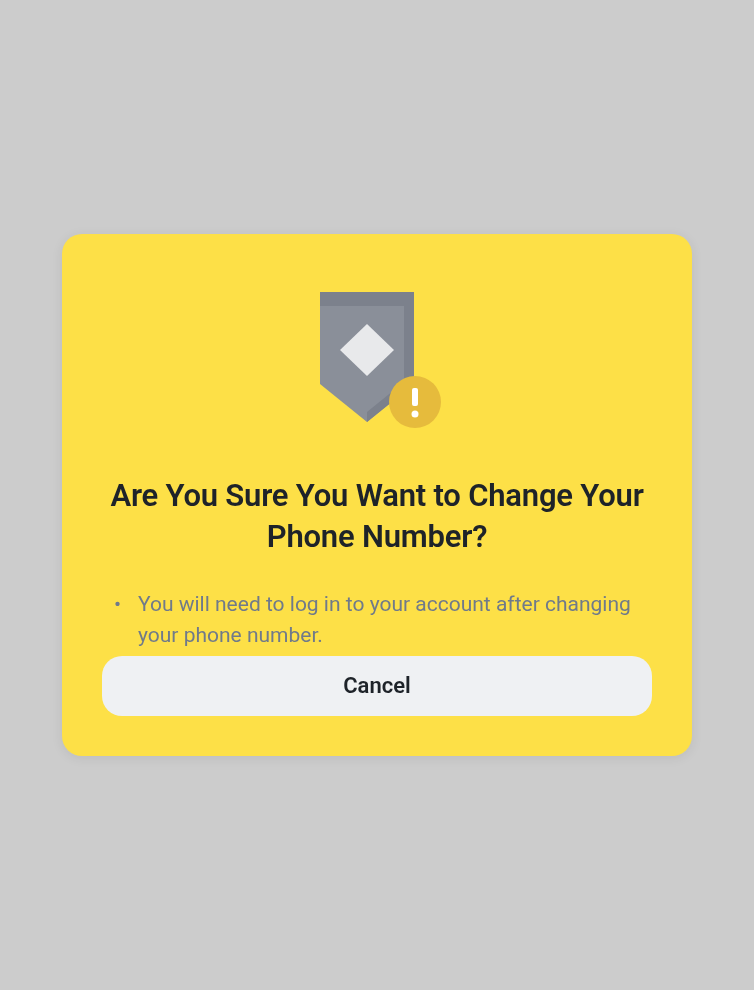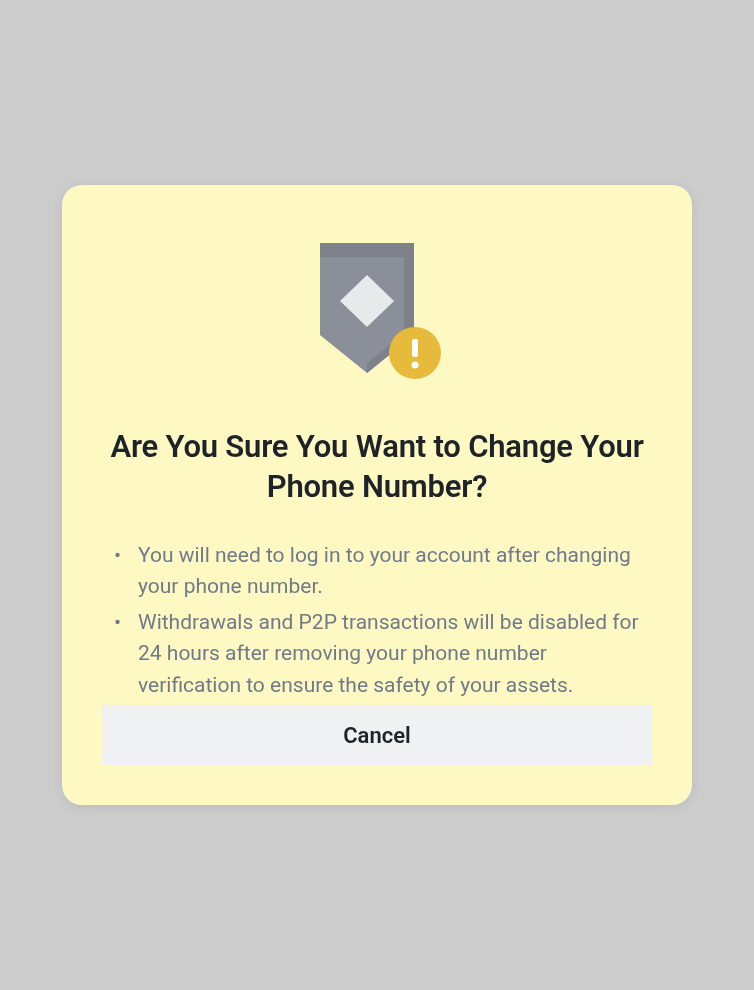--- a/index.html
+++ b/index.html
@@ -14,21 +14,21 @@
     background: #cccccc;
     font-family: -apple-system, BlinkMacSystemFont, "Segoe UI", Roboto, Helvetica, Arial, sans-serif;
     display: flex;
     align-items: center;
     justify-content: center;
     overflow: hidden;
   }
   
   .modal {
     width: 630px;
-    background: #fef9c3;
+    background: #fde047;
     border-radius: 20px;
     padding: 50px 40px 40px 40px;
     box-shadow: 0 2px 12px rgba(0,0,0,0.08);
   }
   
   .icon-wrapper {
     display: flex;
     justify-content: center;
     margin-bottom: 32px;
   }
@@ -72,21 +72,21 @@
   
   .button-row {
     display: flex;
     gap: 24px;
   }
   
   .btn {
     flex: 1;
     height: 60px;
     border: none;
-    border-radius: 0;
+    border-radius: 20px;
     font-size: 22px;
     font-weight: 600;
     cursor: pointer;
     font-family: inherit;
   }
   
   .btn-cancel {
     background: #eff1f3;
     color: #1e2329;
   }
@@ -117,20 +117,19 @@
       <rect x="110" y="104" width="6" height="18" rx="2" fill="#ffffff"></rect>
 
       <circle cx="113" cy="130" r="3.5" fill="#ffffff"></circle>
     </svg>
   </div>
 
   <h2 class="modal-title">Are You Sure You Want to Change Your Phone Number?</h2>
 
   <ul class="bullet-list">
     <li>You will need to log in to your account after changing your phone number.</li>
-    <li>Withdrawals and P2P transactions will be disabled for 24 hours after removing your phone number verification to ensure the safety of your assets.</li>
   </ul>
 
   <div class="button-row">
     <button class="btn btn-cancel">Cancel</button>
   </div>
 
 </div>
 
 </body></html>

